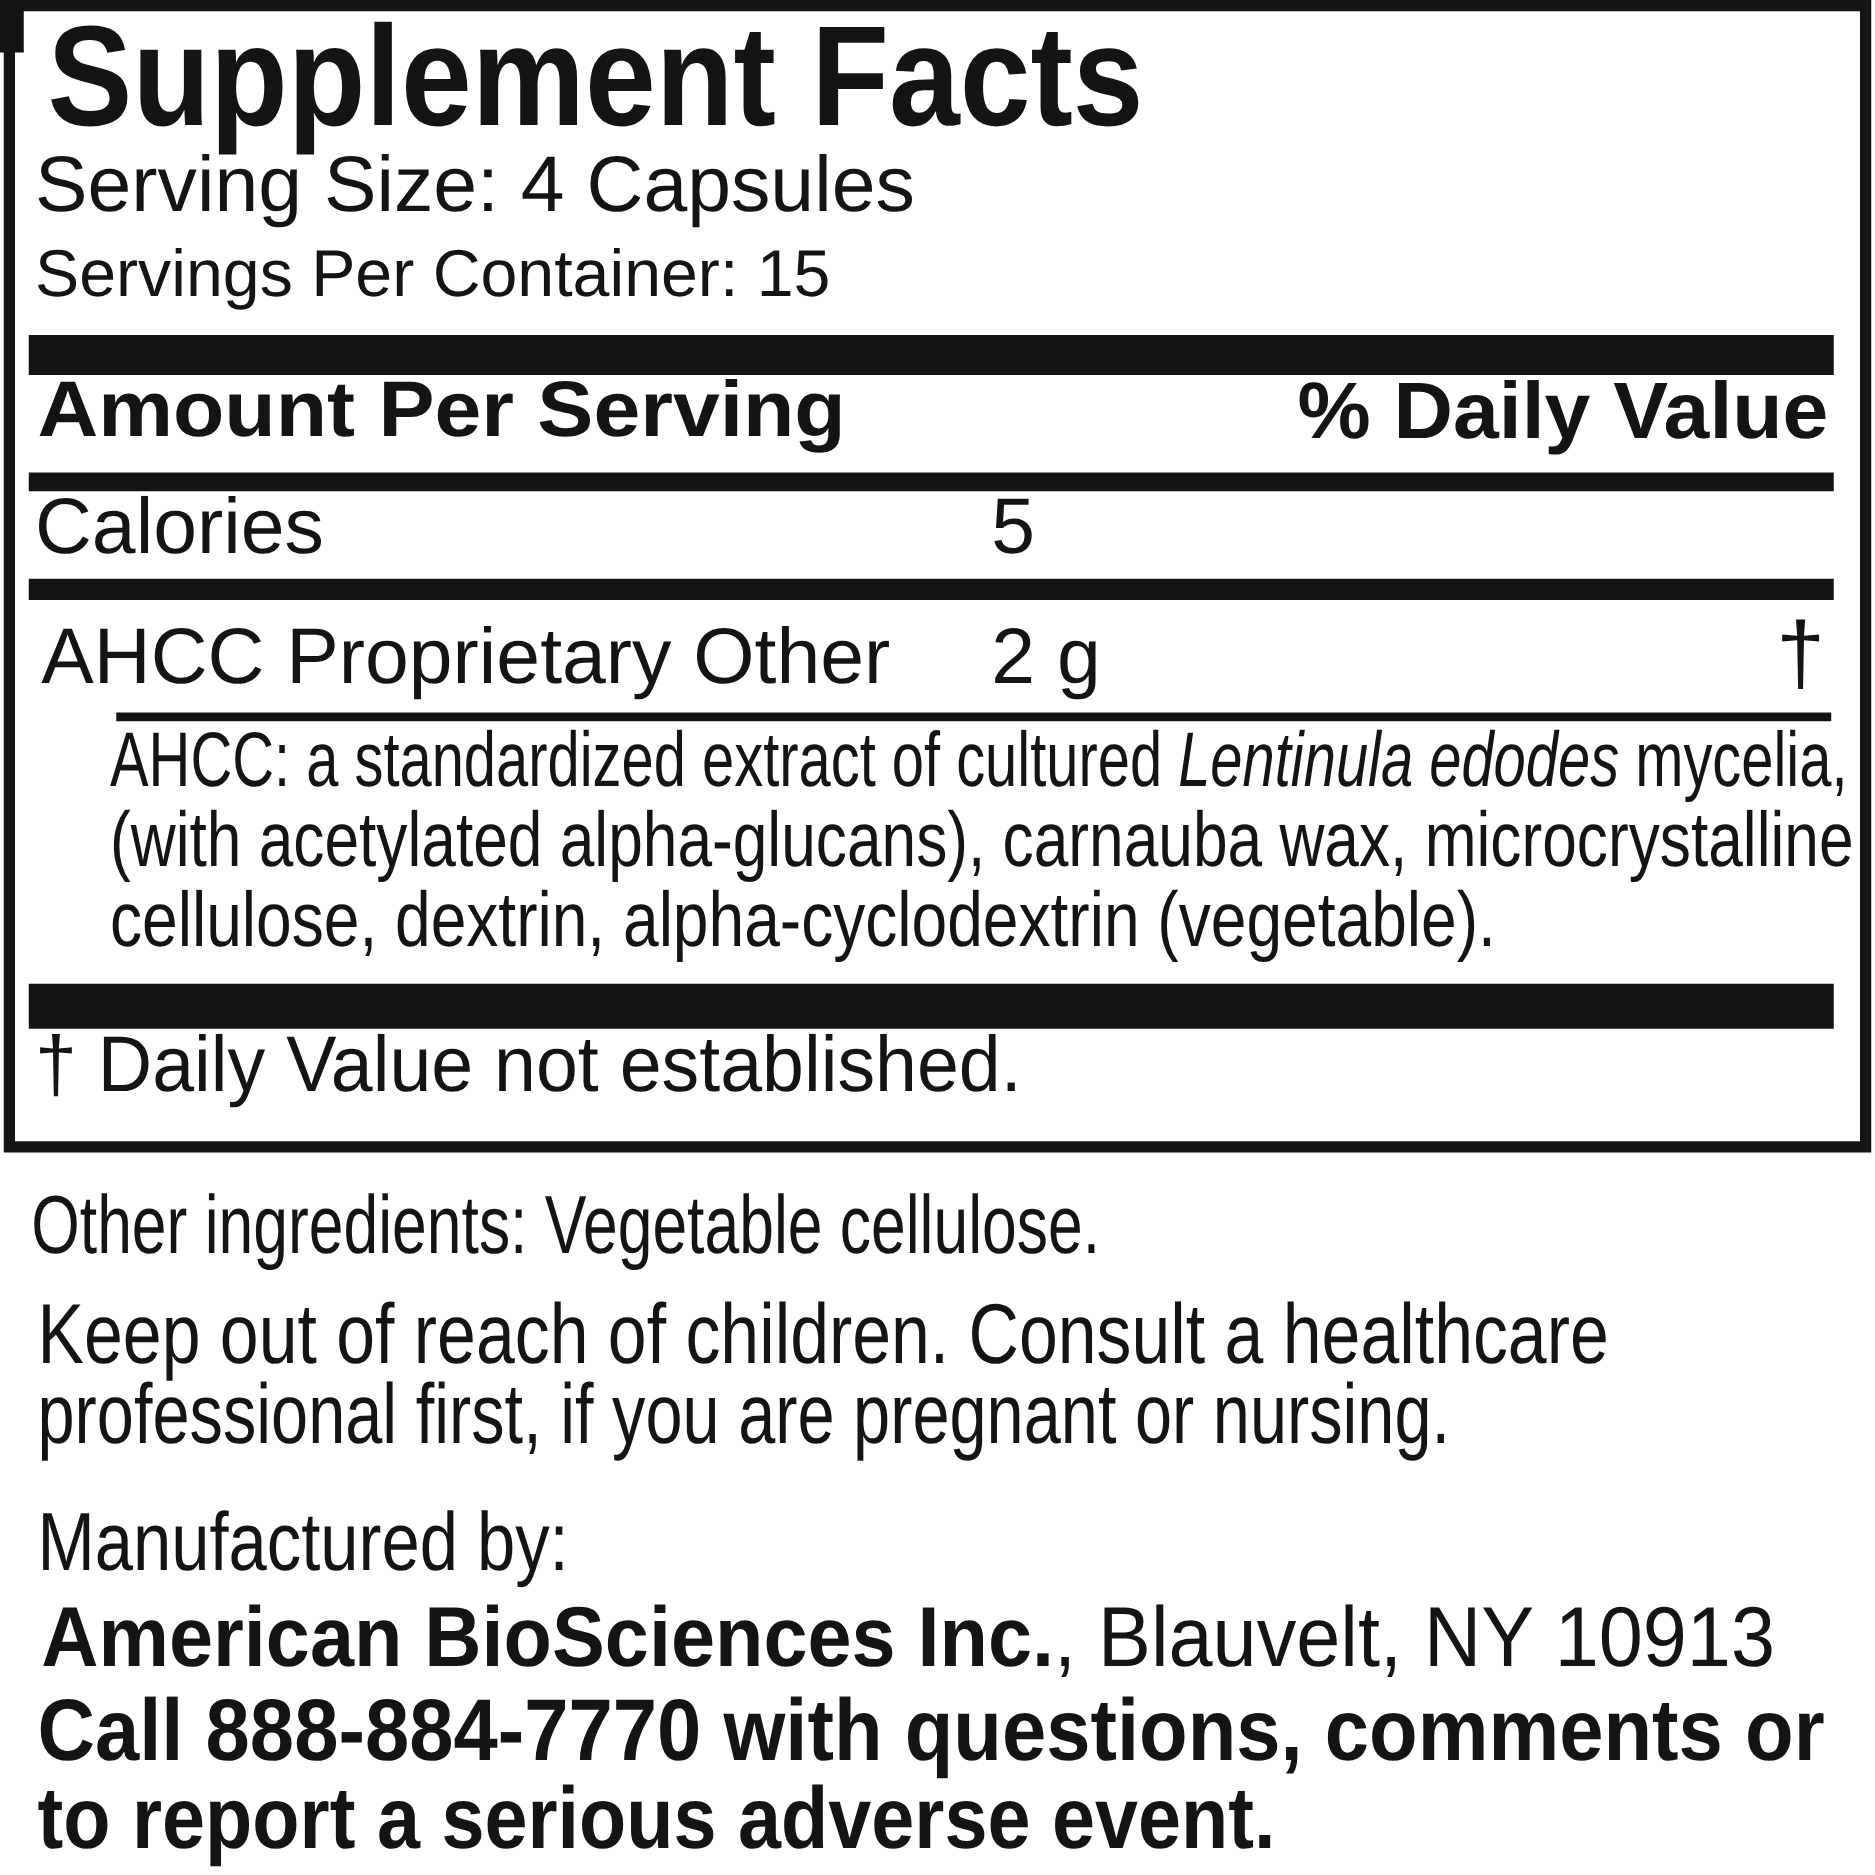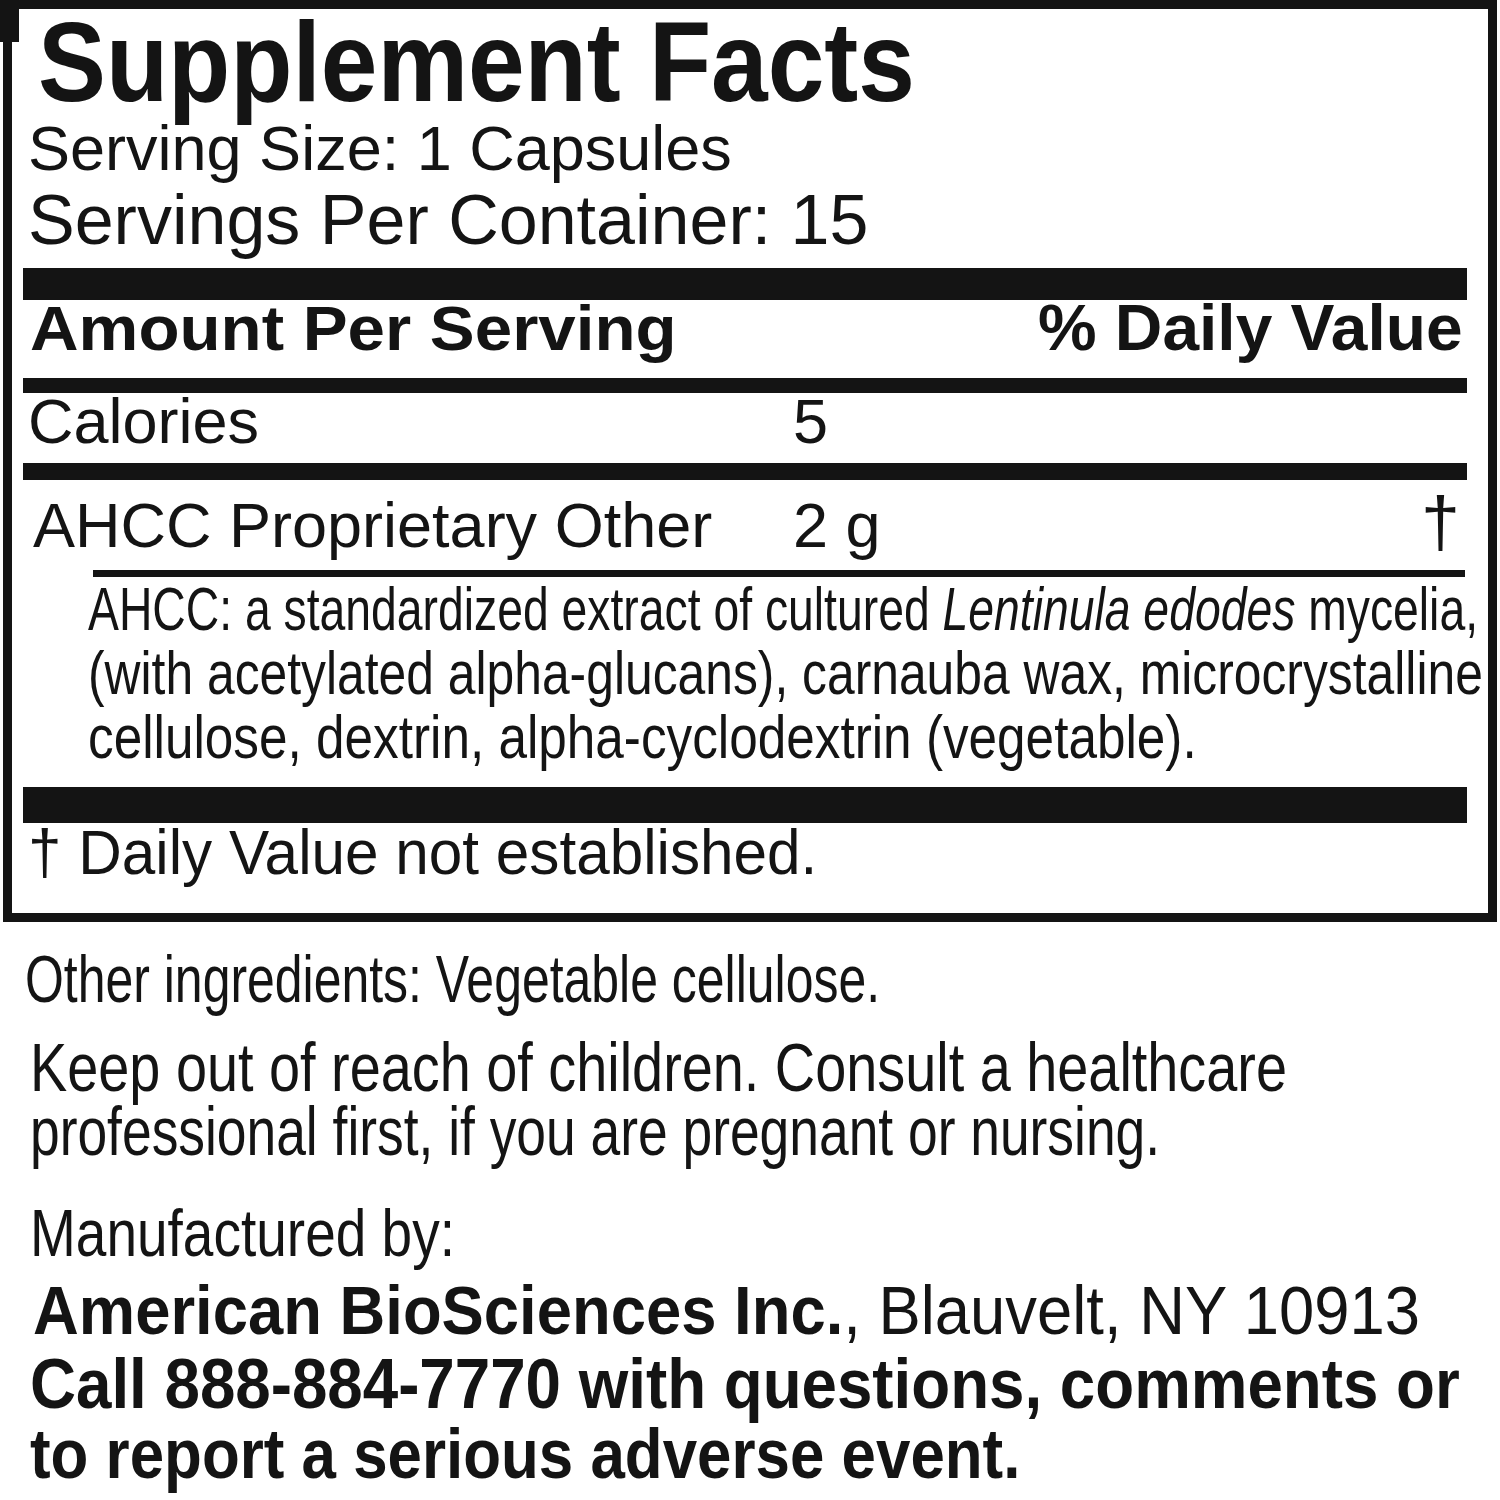--- a/index.html
+++ b/index.html
@@ -19,21 +19,21 @@
 
   
   .facts-box {
     position: absolute; left: 3px; top: 0; width: 1494px; height: 922px;
     border: 9px solid var(--ink); background: transparent;
   }
   .corner-notch { position: absolute; left: 0; top: 0; width: 19px; height: 42px; background: var(--ink); }
 
   .title        { left: 38px;  top: 4px;    font-size: 114px; line-height: 116px; font-weight: bold; }
   .serving1     { left: 28px;  top: 115px;  font-size: 63px;  line-height: 66px; }
-  .serving2     { left: 28px;  top: 187px;  font-size: 70px;  line-height: 66px; }
+  .serving2     { left: 28px;  top: 187px;  font-size: 53px;  line-height: 66px; }
 
   .bar1 { top: 268px; height: 32px; }
   .hdr-left     { left: 30px;  top: 295px;  font-size: 63px;  line-height: 66px; font-weight: bold; }
   .hdr-right    { right: 37px; top: 295px;  font-size: 64px;  line-height: 66px; font-weight: bold; }
   .bar2 { top: 378px; height: 15px; }
 
   .cal-label    { left: 28px;  top: 388px;  font-size: 63px;  line-height: 66px; }
   .cal-value    { left: 793px; top: 388px;  font-size: 63px;  line-height: 66px; }
   .bar3 { top: 463px; height: 17px; }
 
@@ -59,21 +59,21 @@
   .contact1     { left: 30px;  top: 1347px; font-size: 70px;  line-height: 74px; font-weight: bold; }
   .contact2     { left: 30px;  top: 1417px; font-size: 70px;  line-height: 74px; font-weight: bold; }
 </style>
 </head>
 <body>
 
 <div class="facts-box"></div>
 <div class="corner-notch"></div>
 
 <div class="abs title fitL" style="transform: scaleX(0.893075);">Supplement Facts</div>
-<div class="abs serving1">Serving Size: 1 Capsules</div>
+<div class="abs serving1">Serving Size: 4 Capsules</div>
 <div class="abs serving2">Servings Per Container: 15</div>
 
 <div class="bar bar1"></div>
 <div class="bar bar2"></div>
 <div class="bar bar3"></div>
 <div class="bar bar4"></div>
 
 <div class="abs hdr-left fitL" style="transform: scaleX(1.06766);">Amount Per Serving</div>
 <div class="abs hdr-right fitR" style="transform: scaleX(1.02906);">% Daily Value</div>
 

